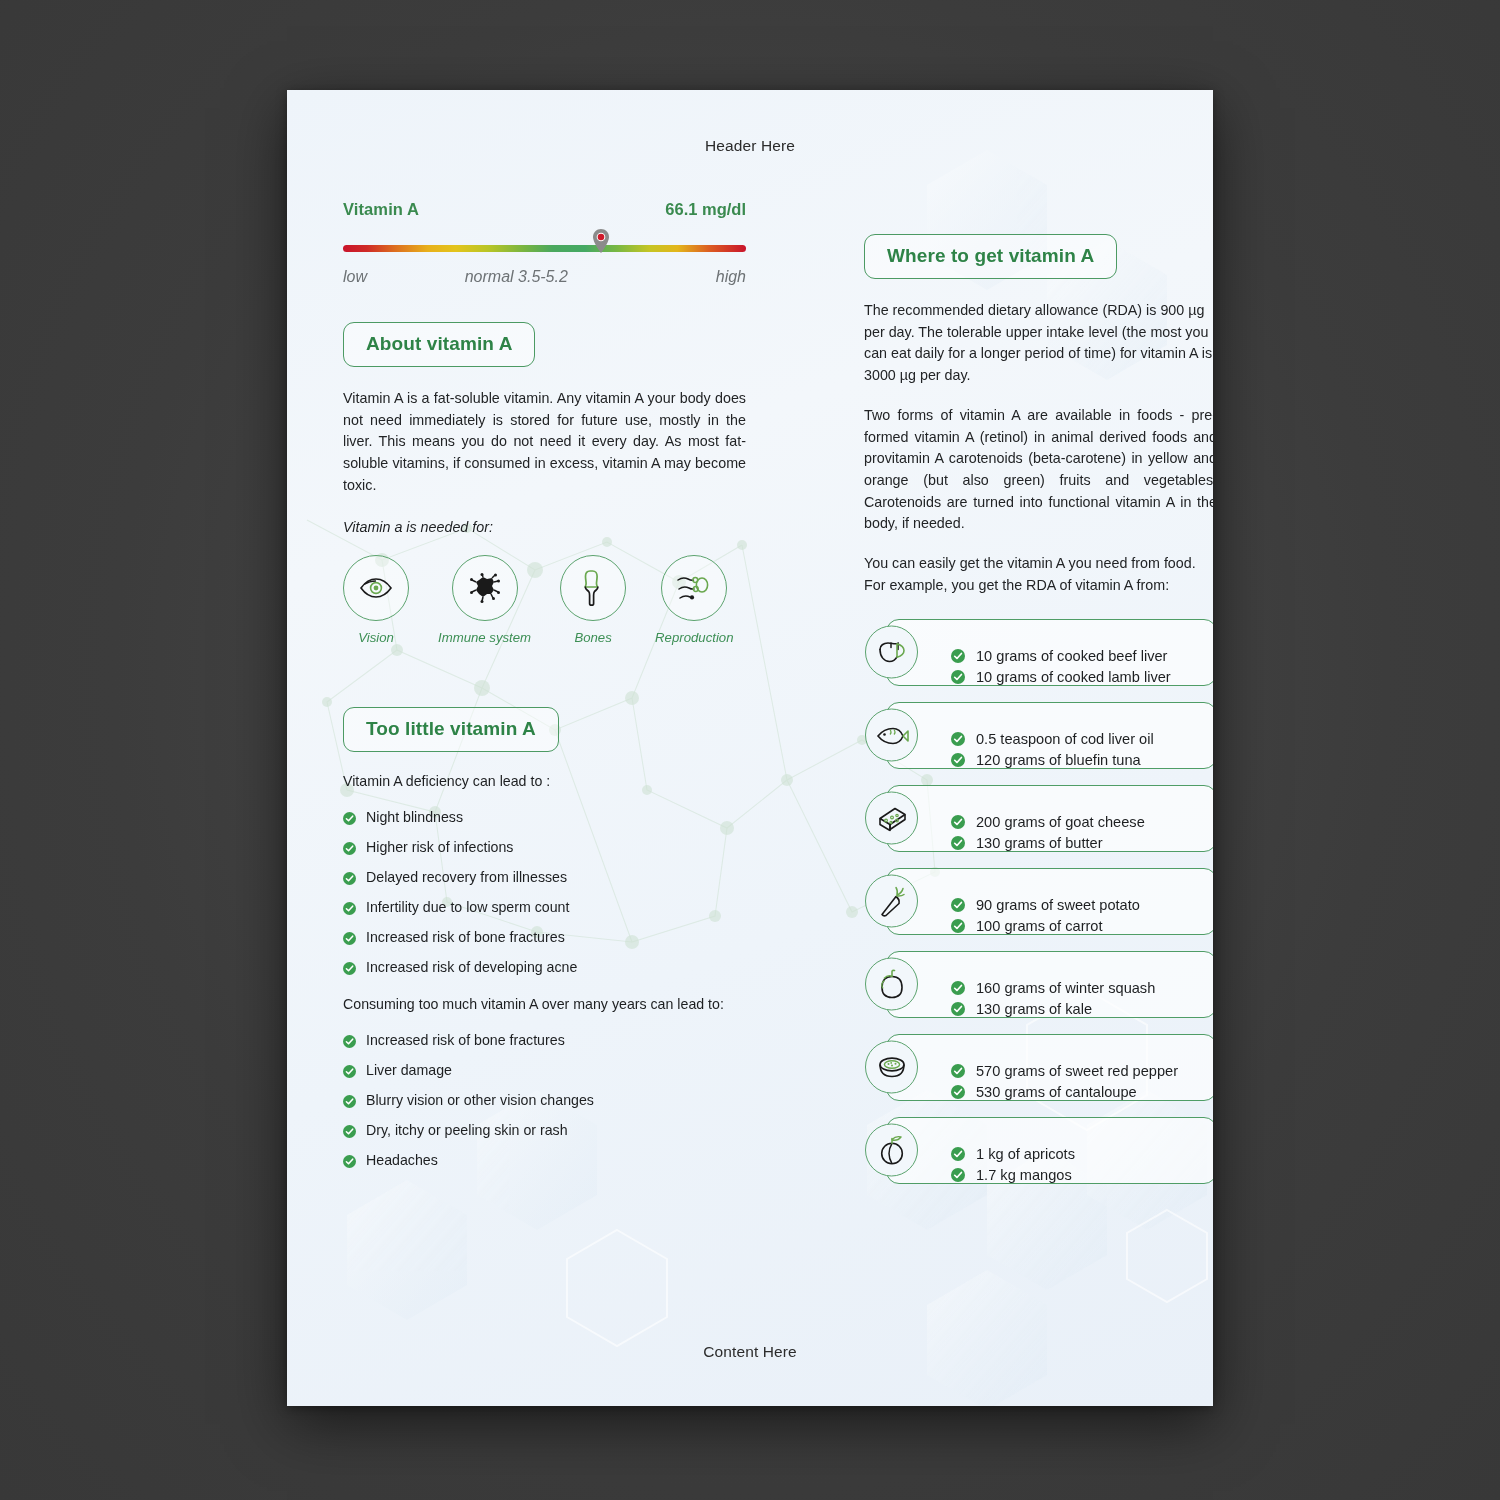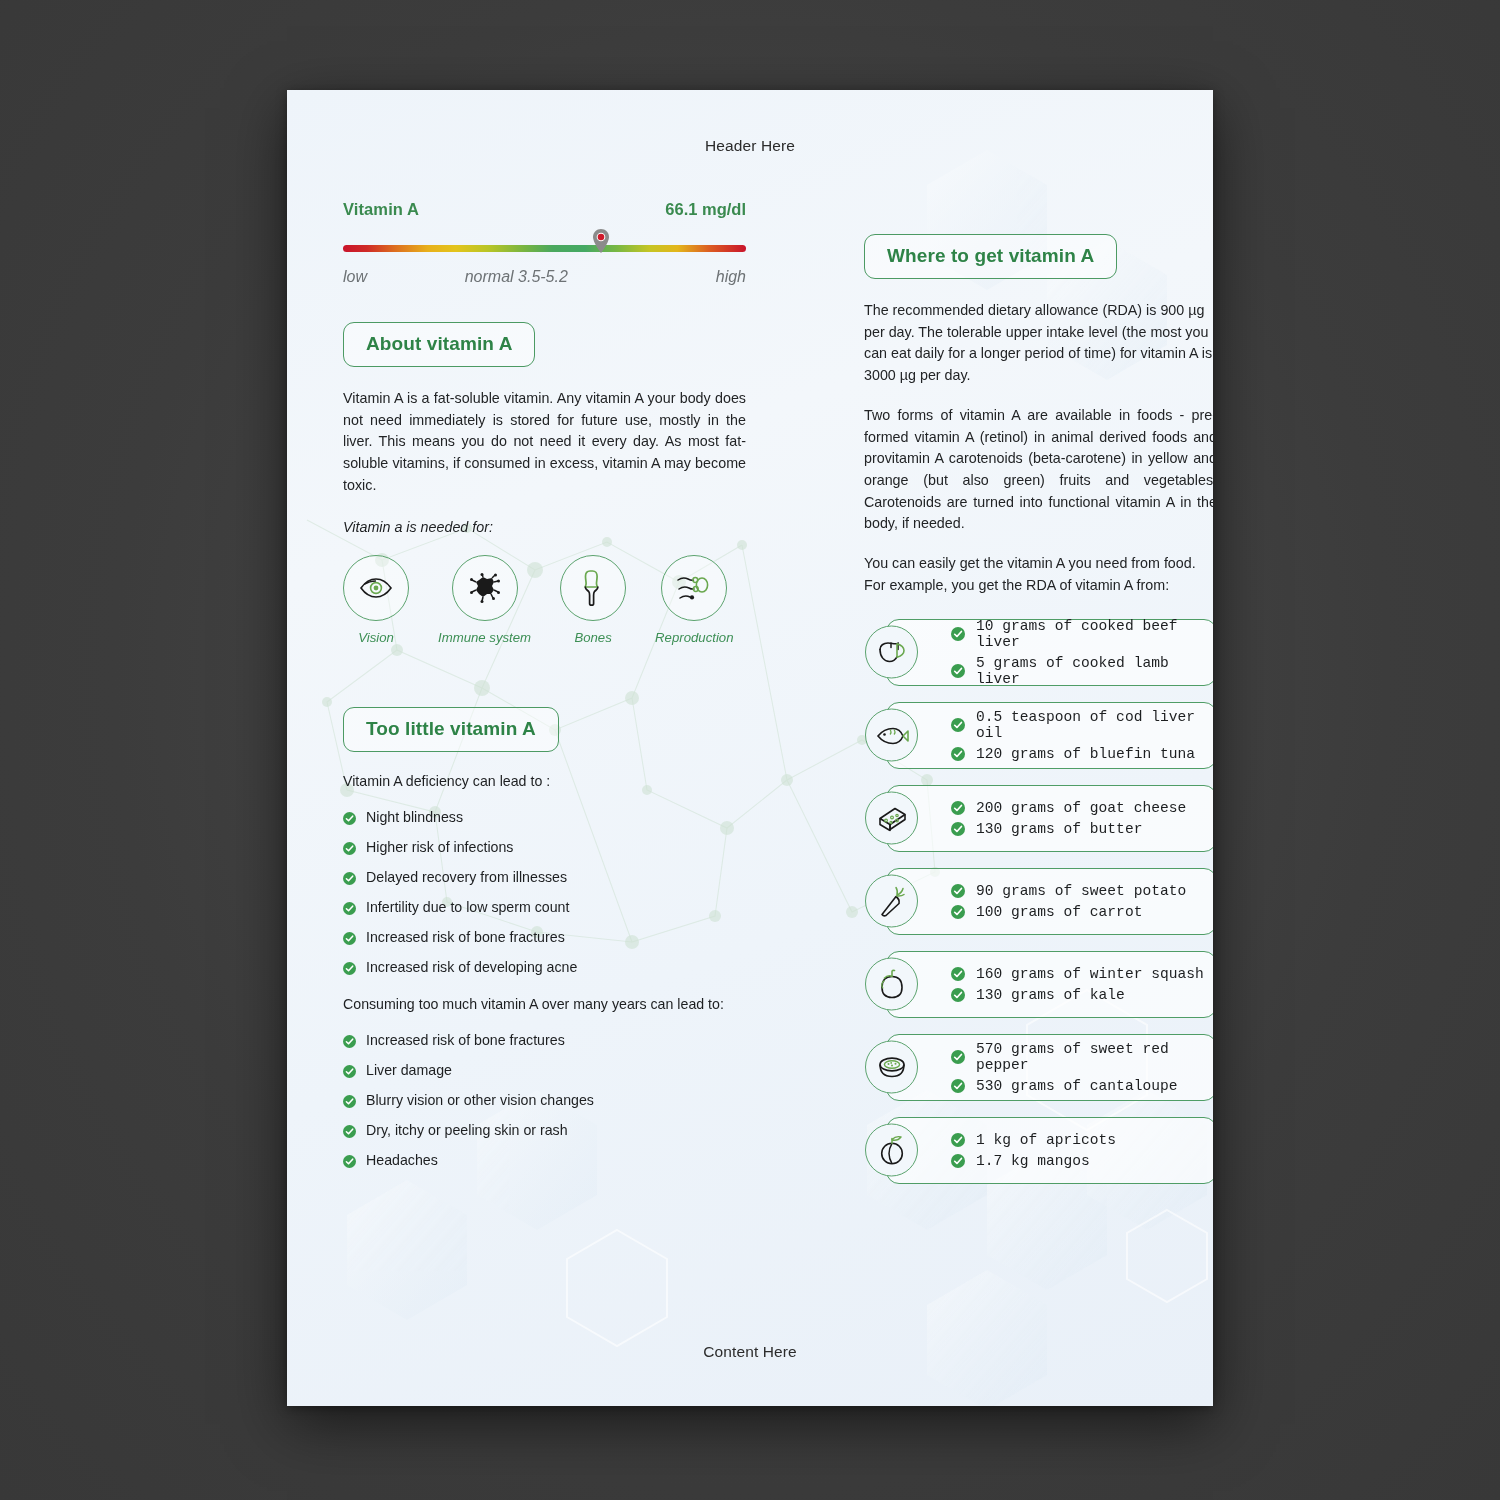--- a/index.html
+++ b/index.html
@@ -160,23 +160,22 @@
   
   .food-list { margin-top: 22px; position: relative; }
   .food-card {
     position: relative;
     margin-left: 22px;
     border: 1.4px solid #4f9d66;
     border-radius: 13px;
     height: 67px;
     background: rgba(255,255,255,.62);
     margin-bottom: 16px;
-    display: flex; align-items: center;
+    display: flex; align-items: flex-end;
     padding-left: 64px;
-    font-family: Liberation Mono, monospace;
   }
   .food-card:last-child { margin-bottom: 0; }
   .food-icon {
     position: absolute;
     left: -22px; top: 50%; transform: translateY(-50%);
     width: 53px; height: 53px; border-radius: 50%;
     border: 1.3px solid #5ba36e;
     background: #f2f7fb;
     display: flex; align-items: center; justify-content: center;
     z-index: 2;
@@ -509,21 +508,21 @@
                   </span>
                   <span>10 grams of cooked beef liver</span>
                 </div>
                 <div class="fl">
                   <span class="chk">
                     <svg viewBox="0 0 16 16">
                       <circle cx="8" cy="8" r="8" fill="#3a9d4f"></circle>
                       <path d="M4.2 8.3 L6.8 10.8 L11.9 5.1" fill="none" stroke="#ffffff" stroke-width="1.9" stroke-linecap="round" stroke-linejoin="round"></path>
                     </svg>
                   </span>
-                  <span>5 grams of cooked lamb liver</span>
+                  <span>10 grams of cooked lamb liver</span>
                 </div>
               </div>
             </div>
             <div class="food-card">
               <div class="food-icon">
                 <svg width="34" height="20" viewBox="0 0 34 20">
                   <path d="M3 10.5 Q9 3 18 3 Q25 3 28 10.5 Q25 18 18 18 Q9 18 3 10.5 Z" fill="none" stroke="#1a1a1a" stroke-width="1.6"></path>
                   <path d="M28 10.5 L33 5.5 L33 15.5 Z" fill="none" stroke="#6aa84f" stroke-width="1.6" stroke-linejoin="round"></path>
                   <circle cx="9.5" cy="9" r="1.3" fill="#1a1a1a"></circle>
                   <path d="M15 4 Q17 7 15 9" fill="none" stroke="#6aa84f" stroke-width="1.3"></path>

